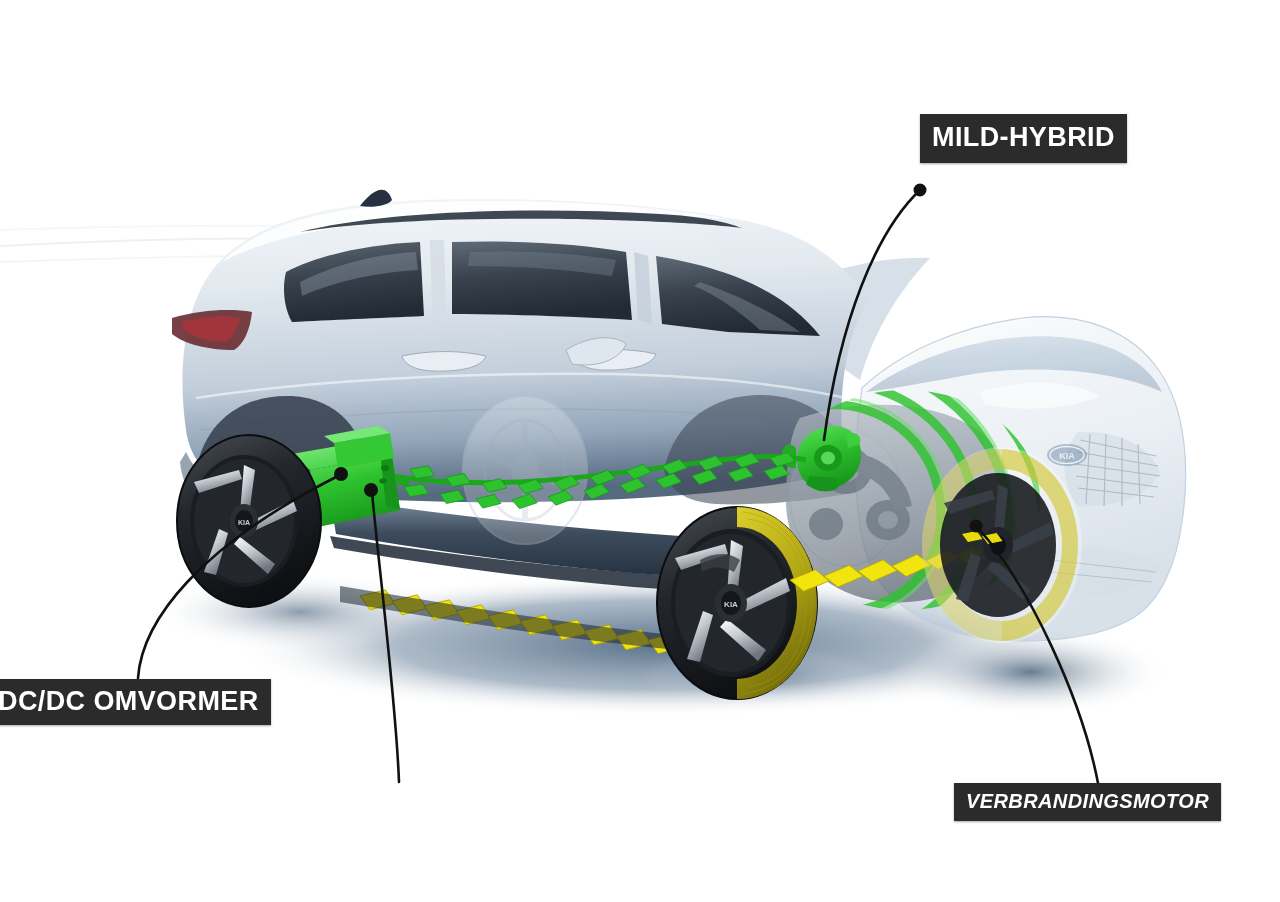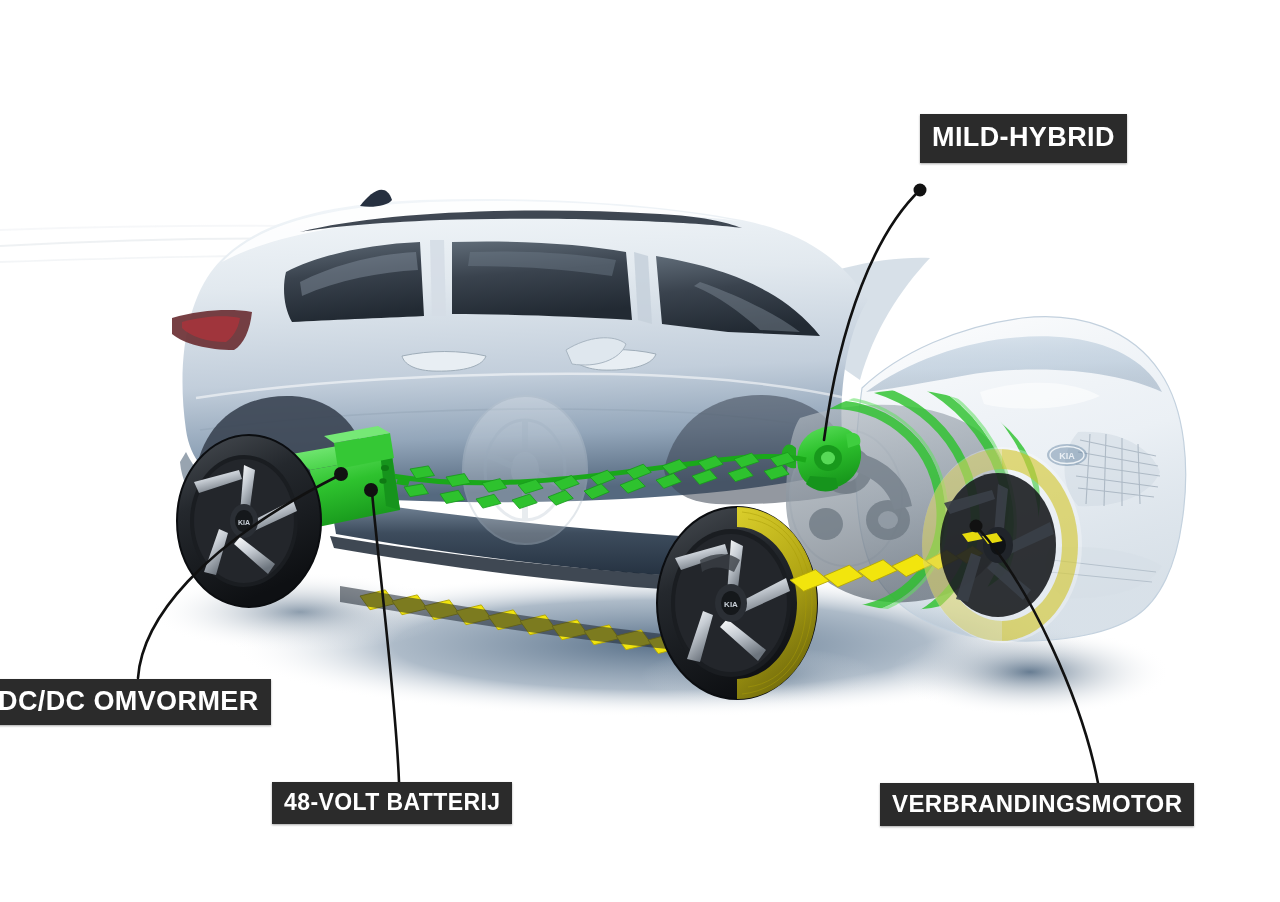--- a/index.html
+++ b/index.html
@@ -23,21 +23,21 @@
     padding:7px 12px 8px 12px;
     white-space:nowrap;
     box-shadow:0 1px 2px rgba(0,0,0,.35);
     font-family:"Liberation Sans", sans-serif;
   }
   .callout .ln { display:block; }
 
   #label-mhsg    { left:920px;  top:114px; font-size:27px; padding:8px 12px 10px 12px; }
   #label-dcdc    { left:-14px;  top:679px; font-size:27px; }
   #label-battery { left:272px;  top:782px; font-size:23px; }
-  #label-ice     { left:880px;  top:783px; font-size:24px; }
+  #label-ice     { left:954px;  top:783px; font-size:20px;font-style:italic; }
 
   .dot { fill:#111; }
   .leader { fill:none; stroke:#111; stroke-width:2.6; stroke-linecap:round; }
 </style>
 </head>
 <body>
 
 <div id="stage">
 
   <svg id="art" viewBox="0 0 1280 902" xmlns="http://www.w3.org/2000/svg">
@@ -553,21 +553,18 @@
   </svg>
 
   <div id="label-mhsg" class="callout">
     <span class="ln">MILD-HYBRID</span>
   </div>
 
   <div id="label-dcdc" class="callout">
     <span class="ln">DC/DC OMVORMER</span>
   </div>
 
-  <div id="label-battery" class="callout">
-    <span class="ln">48-VOLT BATTERIJ</span>
-  </div>
 
   <div id="label-ice" class="callout">
     <span class="ln">VERBRANDINGSMOTOR</span>
   </div>
 
 </div>
 
 </body></html>

